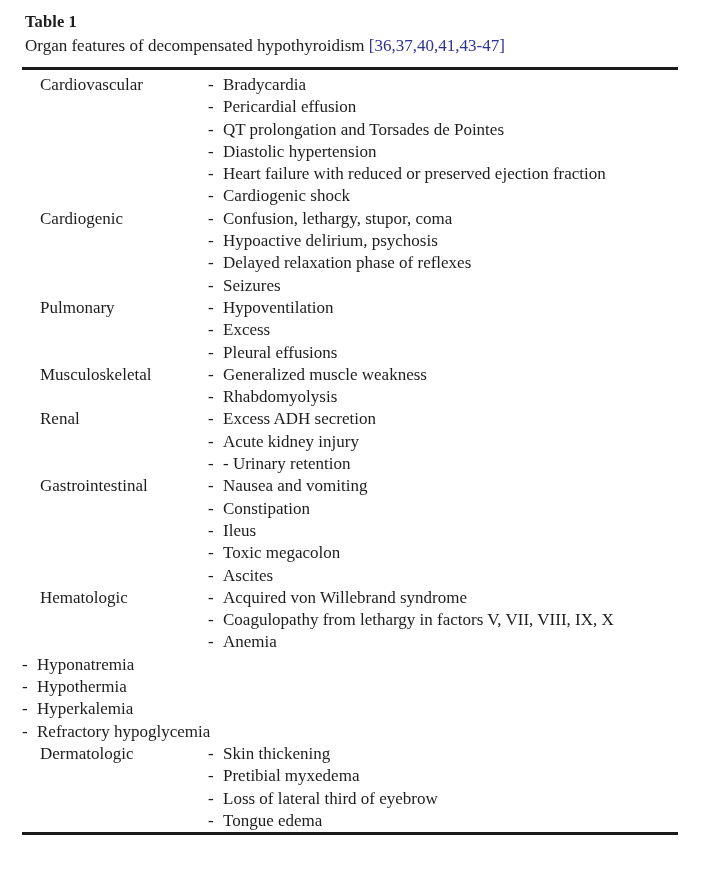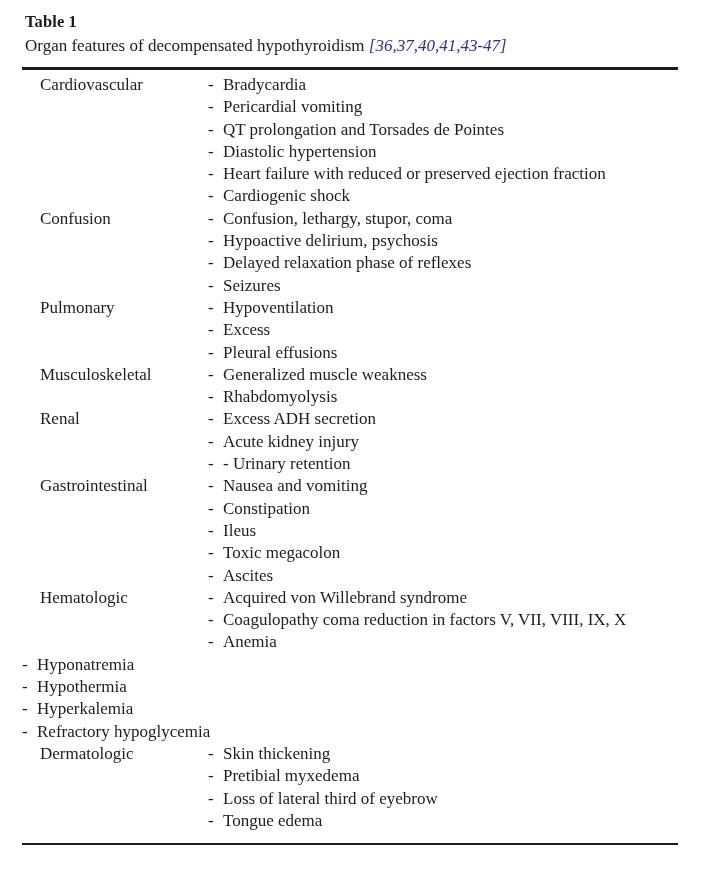--- a/index.html
+++ b/index.html
@@ -28,31 +28,30 @@
   }
   .caption {
     margin-left: 3px;
     margin-top: 2px;
     font-size: 17px;
     line-height: 23px;
   }
   .citation {
     color: var(--citation, #2e3192);
     cursor: pointer;
-    font-style: italic;
   }
   .rule {
     height: 3px;
     background: var(--rule, #1b1b1b);
   }
   .rule-top { margin-top: 10px; }
   .rule-bottom { margin-top: 0; }
   .table-body {
     padding-top: 4px;
-    padding-bottom: 11px;
+    padding-bottom: 0;
     font-size: 17px;
     line-height: 22.3px;
   }
   .row {
     display: flex;
     align-items: flex-start;
   }
   .organ {
     flex: 0 0 186px;
     width: 186px;
@@ -88,21 +87,21 @@
   <div class="table-body" id="table-body">
   <div class="row">
     <div class="organ">Cardiovascular</div>
     <div class="features">
           <div class="feature">
             <span class="dash">-</span>
             <span class="ftext">Bradycardia</span>
           </div>
           <div class="feature">
             <span class="dash">-</span>
-            <span class="ftext">Pericardial vomiting</span>
+            <span class="ftext">Pericardial effusion</span>
           </div>
           <div class="feature">
             <span class="dash">-</span>
             <span class="ftext">QT prolongation and Torsades de Pointes</span>
           </div>
           <div class="feature">
             <span class="dash">-</span>
             <span class="ftext">Diastolic hypertension</span>
           </div>
           <div class="feature">
@@ -110,21 +109,21 @@
             <span class="ftext">Heart failure with reduced or preserved ejection fraction</span>
           </div>
           <div class="feature">
             <span class="dash">-</span>
             <span class="ftext">Cardiogenic shock</span>
           </div>
         </div>
   </div>
 
   <div class="row">
-    <div class="organ">Confusion</div>
+    <div class="organ">Cardiogenic</div>
     <div class="features">
           <div class="feature">
             <span class="dash">-</span>
             <span class="ftext">Confusion, lethargy, stupor, coma</span>
           </div>
           <div class="feature">
             <span class="dash">-</span>
             <span class="ftext">Hypoactive delirium, psychosis</span>
           </div>
           <div class="feature">
@@ -216,21 +215,21 @@
 
   <div class="row">
     <div class="organ">Hematologic</div>
     <div class="features">
           <div class="feature">
             <span class="dash">-</span>
             <span class="ftext">Acquired von Willebrand syndrome</span>
           </div>
           <div class="feature">
             <span class="dash">-</span>
-            <span class="ftext">Coagulopathy coma reduction in factors V, VII, VIII, IX, X</span>
+            <span class="ftext">Coagulopathy from lethargy in factors V, VII, VIII, IX, X</span>
           </div>
           <div class="feature">
             <span class="dash">-</span>
             <span class="ftext">Anemia</span>
           </div>
         </div>
   </div>
 
   <div class="row">
     <div class="features">

